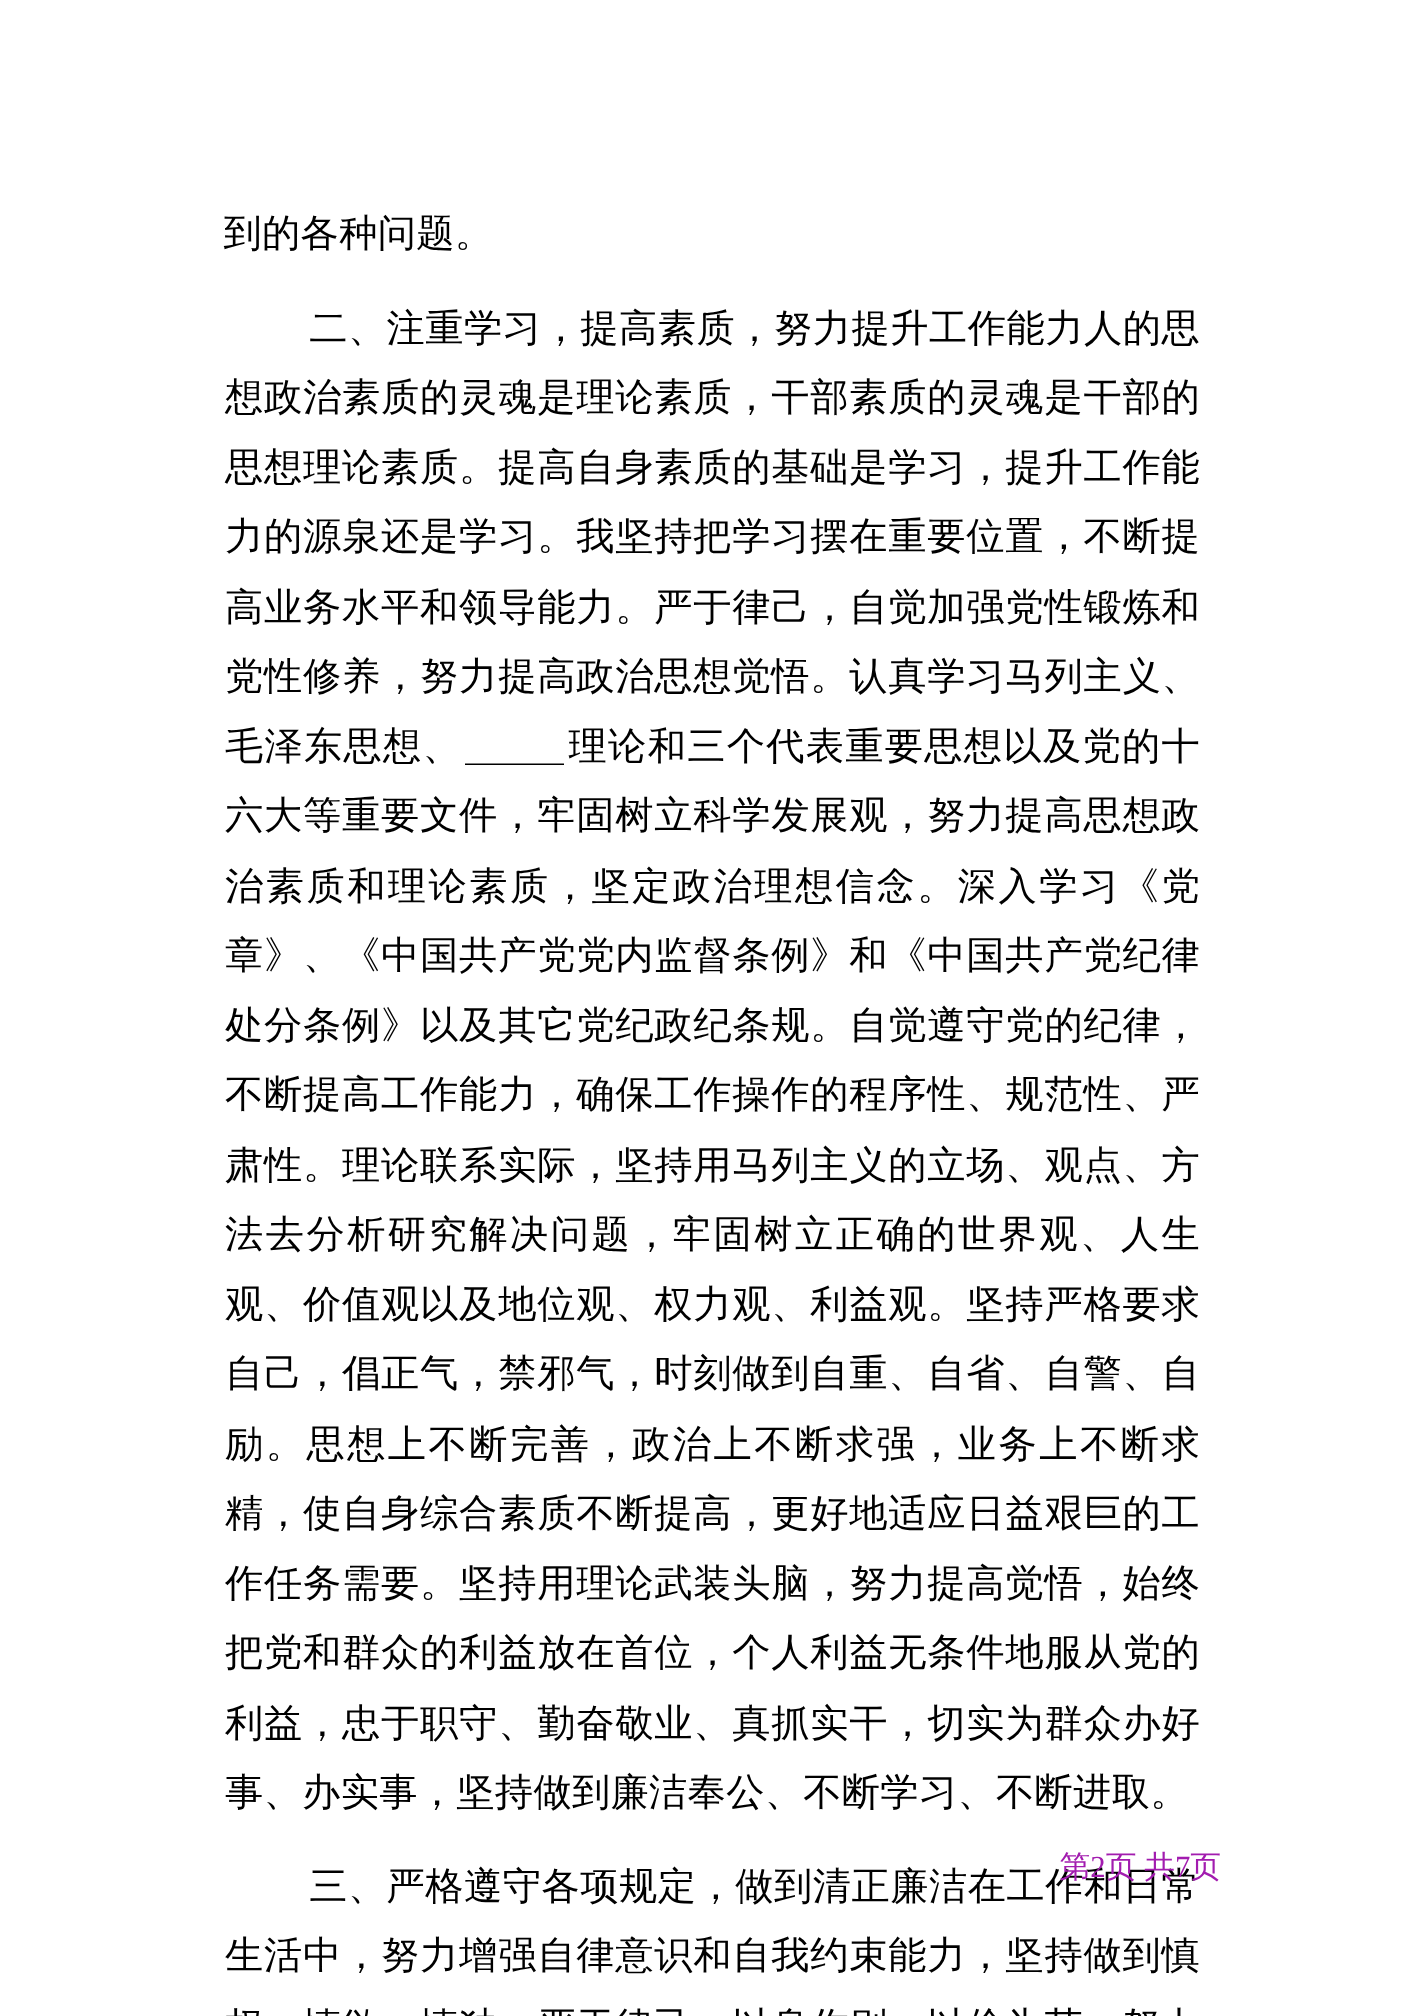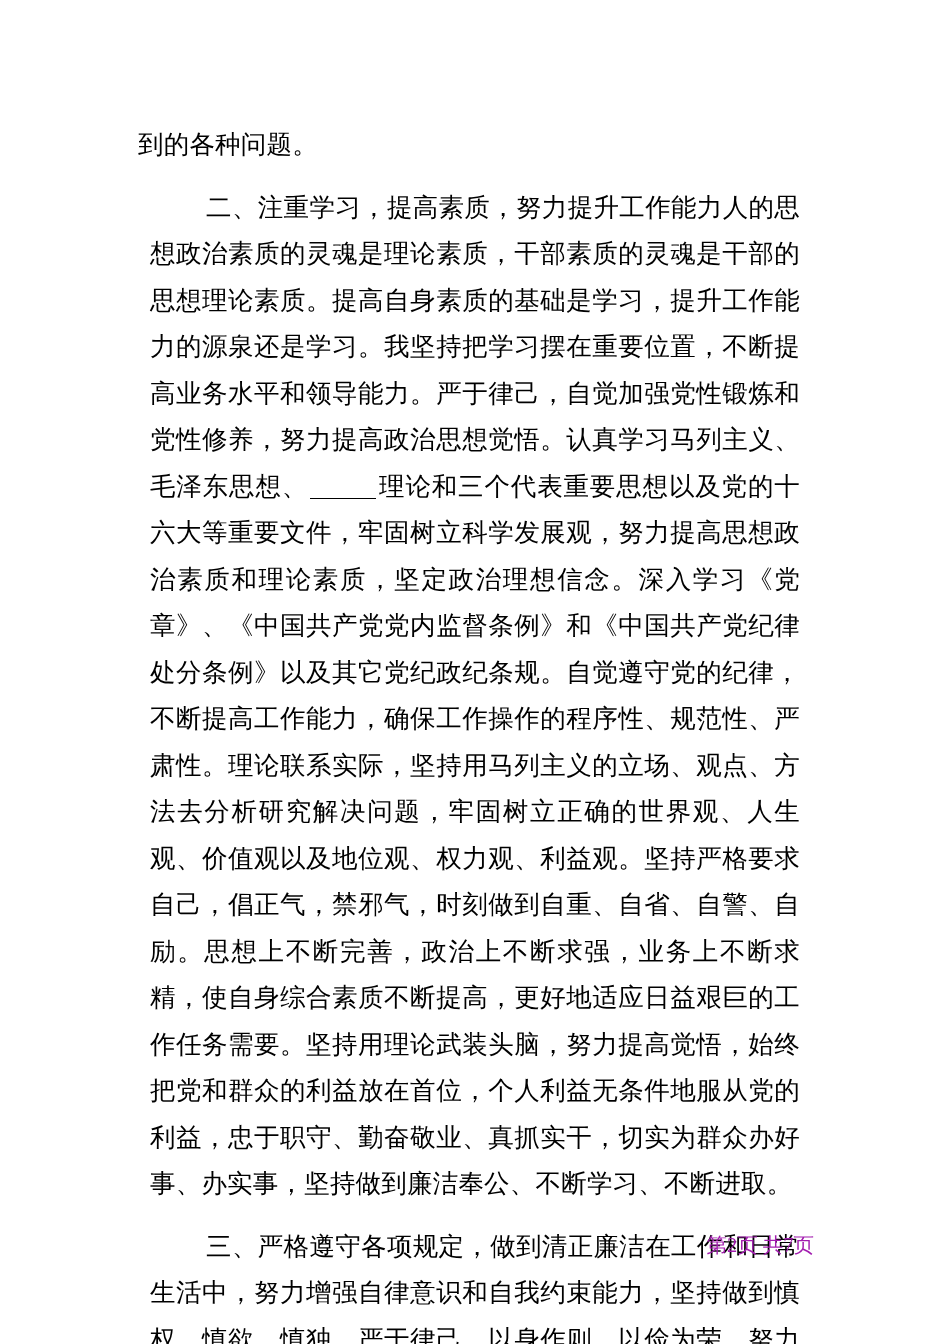--- a/index.html
+++ b/index.html
@@ -23,21 +23,21 @@
     padding: 118px 134px 0 134px;
   }
   .doc-body {
     font-size: 25.5px;
     line-height: 46.5px;
     text-align: justify;
     text-justify: inter-ideograph;
     letter-spacing: 0.2px;
   }
   .para {
-    margin: 4px;
+    margin: 15px;
     text-indent: 0;
   }
   .para-indent {
     margin: 16px;
     text-indent: 2.2em;
   }
   .blank-line {
     display: inline-block;
     width: 2.6em;
     border-bottom: 1.5px solid #000;

